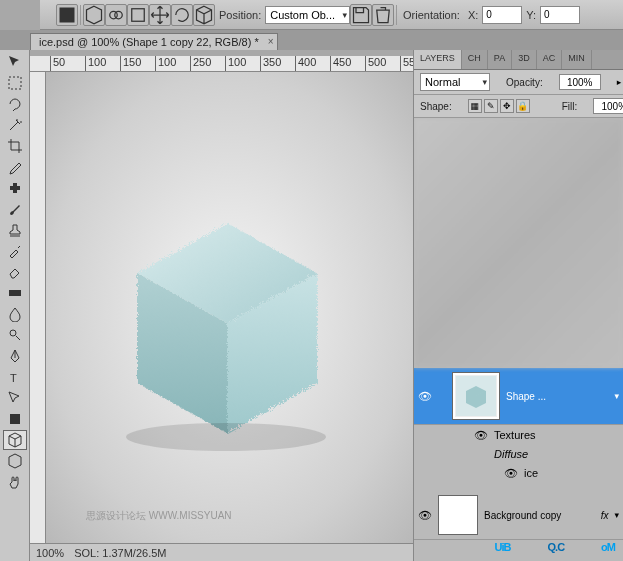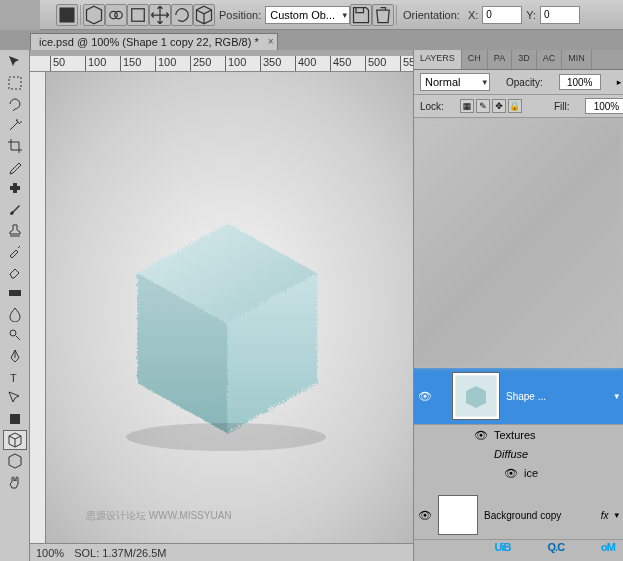--- a/index.html
+++ b/index.html
@@ -313,21 +313,21 @@
       </div>
       <div class="panel-row">
         <div class="combo" style="min-width:70px">
             <span>Normal</span>
           </div>
         <span class="lbl">Opacity:</span>
         <input class="mini-input" value="100%" style="">
         <span style="font-size:9px">▸</span>
       </div>
       <div class="panel-row">
-        <span class="lbl">Lock:</span>
+        <span class="lbl">Shape:</span>
         <div class="lock-icons">
           <span>▦</span>
           <span>✎</span>
           <span>✥</span>
           <span>🔒</span>
         </div>
         <span style="flex:1"></span>
         <span class="lbl">Fill:</span>
         <input class="mini-input" value="100%" style="">
         <span style="font-size:9px">▸</span>

